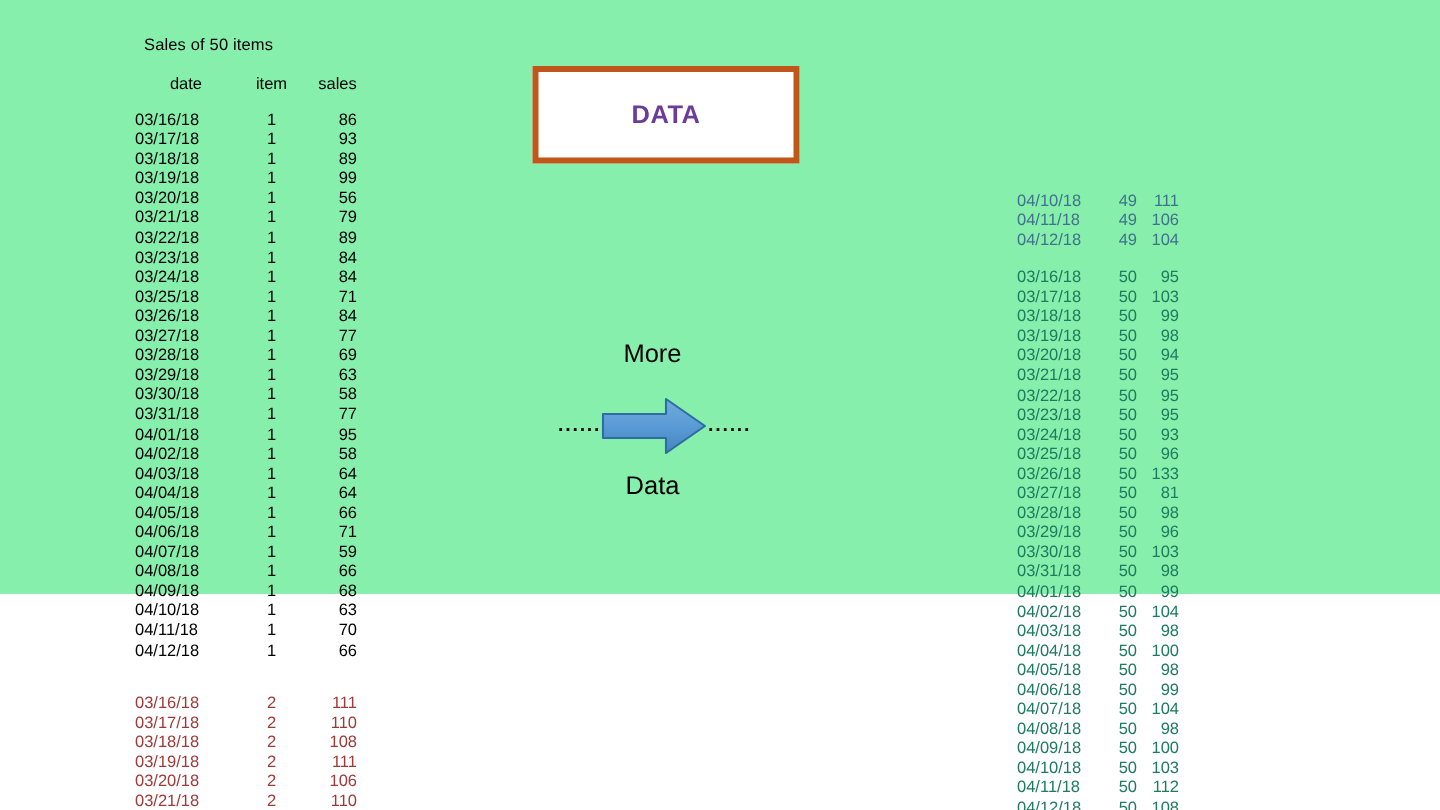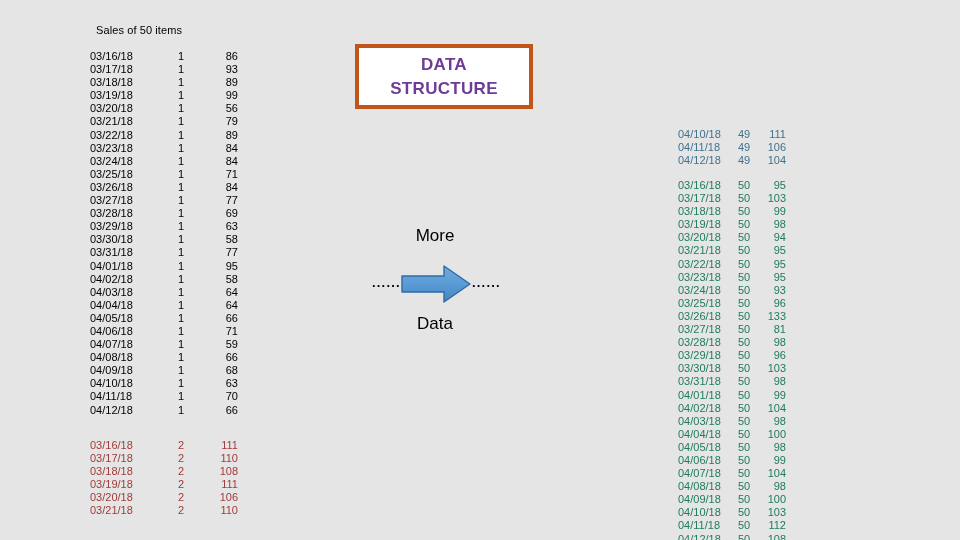--- a/index.html
+++ b/index.html
@@ -5,22 +5,22 @@
   * { box-sizing: border-box; }
   html, body {
     margin: 0; padding: 0;
     width: 960px; height: 540px;
     background: #ffffff;
     font-family: "Liberation Sans", sans-serif;
     overflow: hidden;
   }
   #slide {
     position: relative;
-    width: 960px; height: 540px;
-    background: #e5e5e5;
+    width: 960px; height: 396px;
+    background: #86efac;
   }
 
   
   #left-table {
     position: absolute;
     left: 88px; top: 24px;
     width: 210px;
   }
   .tbl-title {
     font-size: 11px;
@@ -112,31 +112,36 @@
     width: 120px;
   }
   #right-block-50 {
     position: absolute;
     left: 676px; top: 179px;
     width: 120px;
   }
   #right-block-49 .d-row { color: #41718D; }
   #right-block-50 .d-row { color: #1E7B5E; }
   .r-row .c-date  { width: 54px; text-align: left; }
-  .r-row .c-item  { width: 34px; text-align: center; padding-right: 6px; }
+  .r-row .c-item  { width: 34px; text-align: right; padding-right: 6px; }
   .r-row .c-sales { width: 32px; text-align: right; }
 </style>
 </head>
 <body>
 
 <div id="slide">
 
   <div id="left-table">
     <div class="tbl-title">Sales of 50 items</div>
 
+    <div class="hdr-row">
+      <span class="c-date">date</span>
+      <span class="c-item">item</span>
+      <span class="c-sales">sales</span>
+    </div>
 
     <div id="left-block-1">
         <div class="d-row">
           <span class="c-date">03/16/18</span>
           <span class="c-item">1</span>
           <span class="c-sales">86</span>
         </div>
         <div class="d-row">
           <span class="c-date">03/17/18</span>
           <span class="c-item">1</span>
@@ -302,21 +307,20 @@
         <div class="d-row">
           <span class="c-date">03/21/18</span>
           <span class="c-item">2</span>
           <span class="c-sales">110</span>
         </div>
       </div>
   </div>
 
   <div id="ds-box">
     <div class="ds-line">DATA</div>
-    <div class="ds-line">STRUCTURE</div>
   </div>
 
   <div id="arrow-group">
     <div id="more-label">More</div>
 
     <div class="dots" id="dots-left">......</div>
     <div class="dots" id="dots-right">......</div>
 
     <svg id="arrow-svg" width="72" height="40" viewBox="0 0 72 40">
       <defs>

